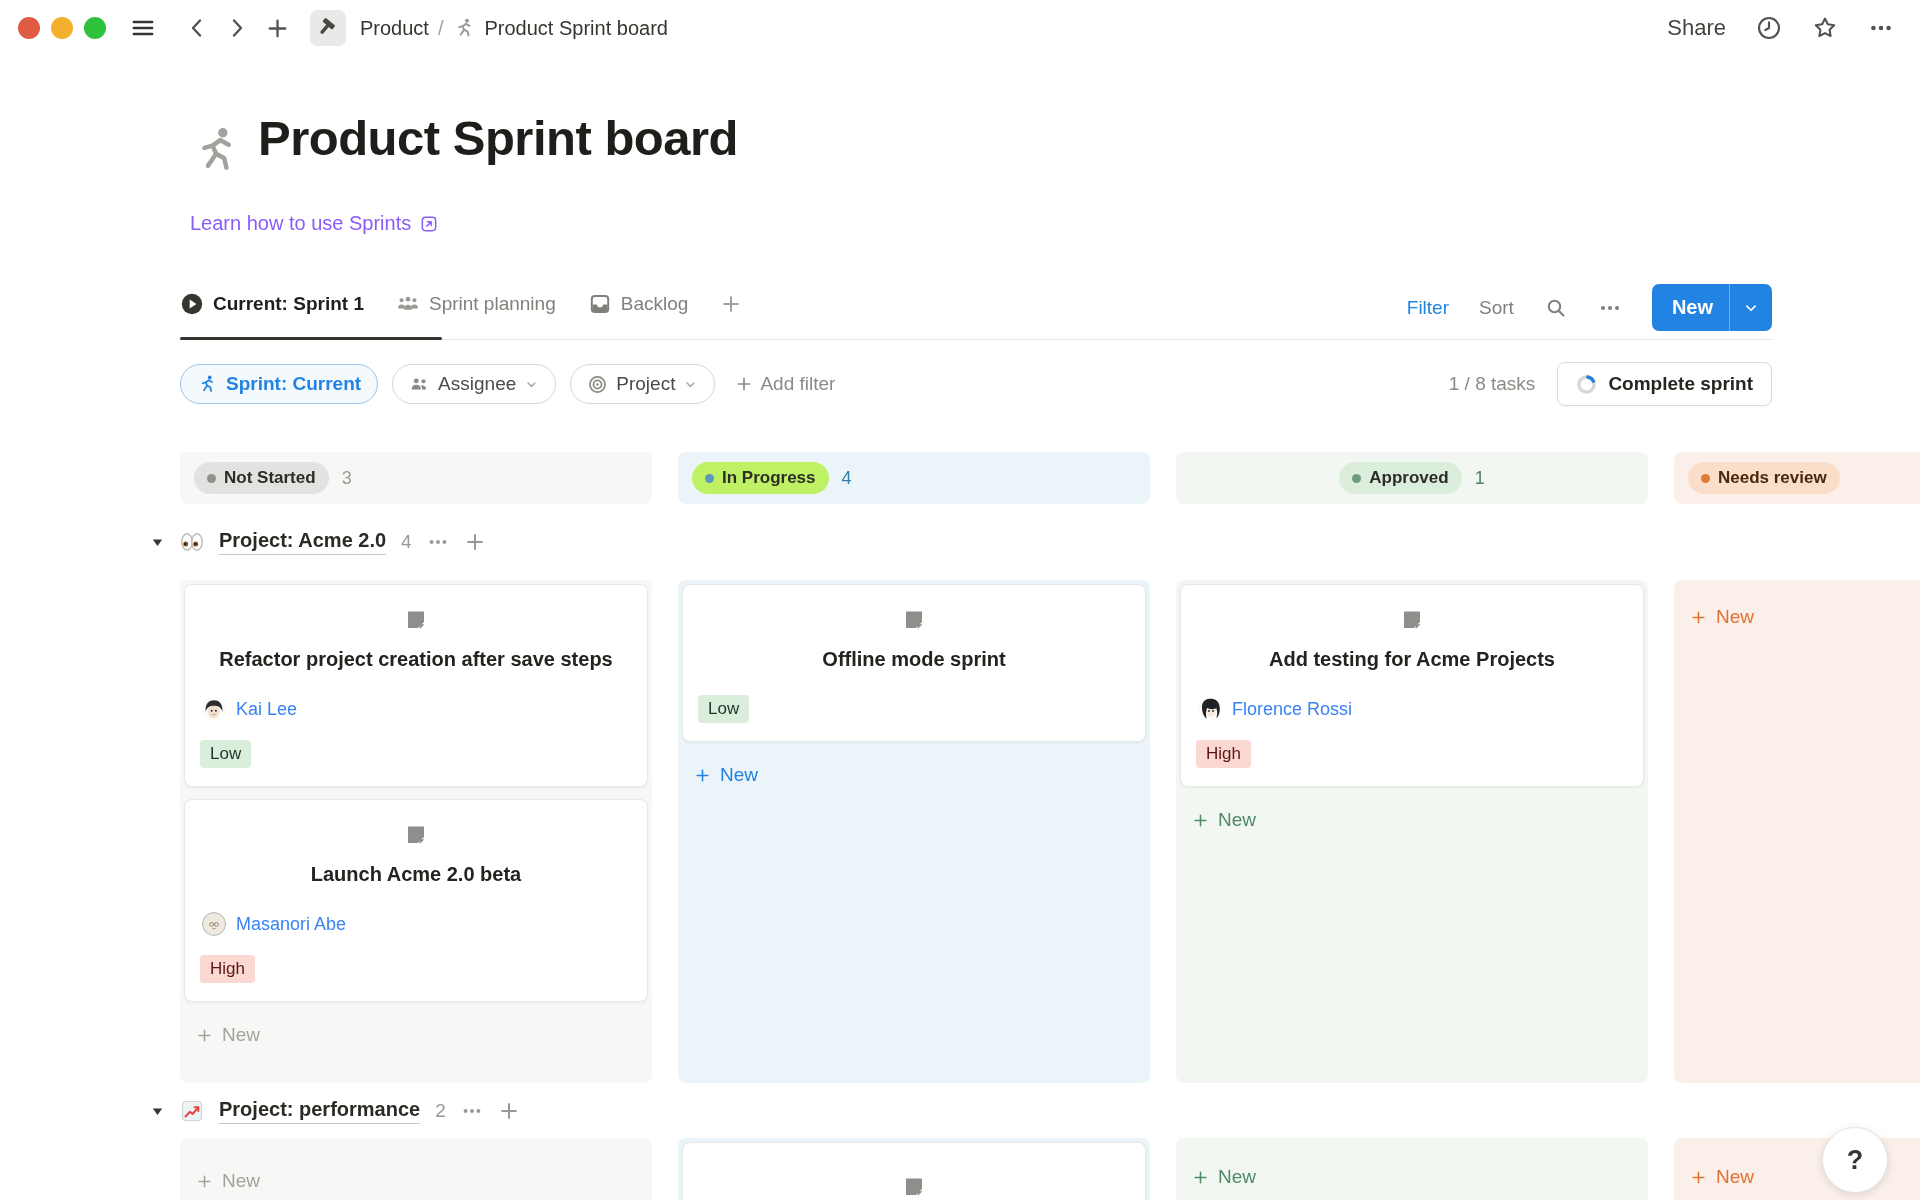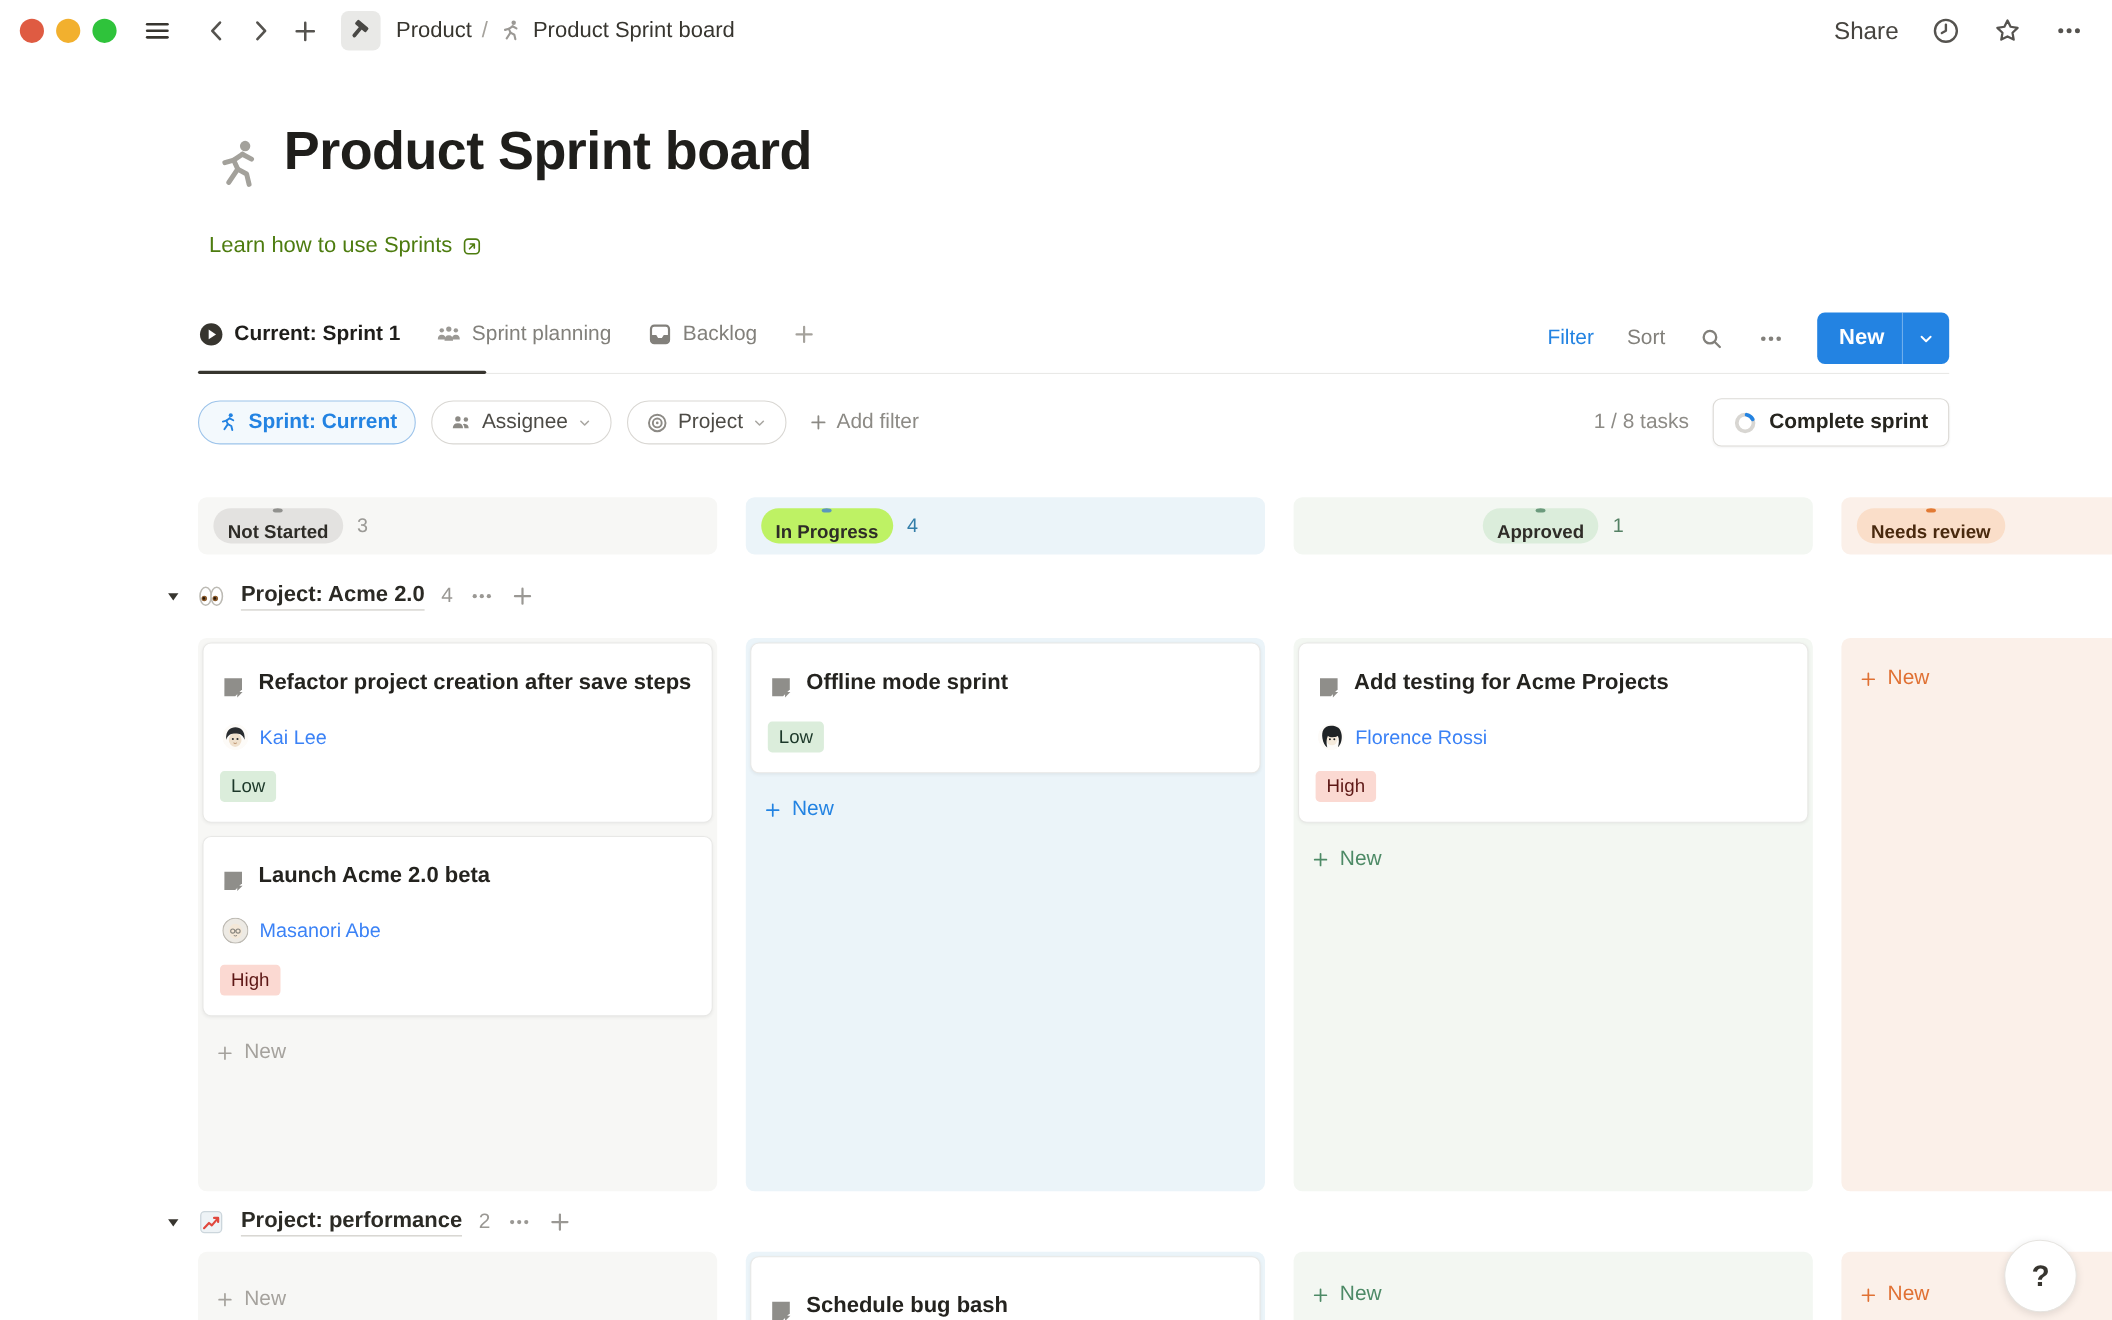--- a/index.html
+++ b/index.html
@@ -19,21 +19,21 @@
   .hammer-box { width:36px; height:36px; border-radius:7px; background:#e9e9e7; display:flex; align-items:center; justify-content:center; color:#494845; margin-left:6px; }
   .crumb { font-size:20px; color:#37352f; display:flex; align-items:center; gap:9px; }
   .crumb .sep { color:#a5a29c; }
   .crumb .runner { color:#9b9995; }
   .tb-right { display:flex; align-items:center; gap:30px; color:#46443f; }
   .share { font-size:22px; cursor:pointer; }
 
   
   .page-icon { position:absolute; left:190px; top:124px; width:54px; height:54px; color:#a3a19b; }
   h1.title { position:absolute; left:258px; top:110px; font-size:49px; font-weight:700; color:#1f1e1b; letter-spacing:-0.5px; }
-  .subtitle { position:absolute; left:190px; top:212px; font-size:20px; color:#4d7c0f; display:flex; align-items:center; gap:8px; cursor:pointer; }
+  .subtitle { position:absolute; left:190px; top:212px; font-size:20px; color:#8b5cf6; display:flex; align-items:center; gap:8px; cursor:pointer; }
 
   
   .tabs-divider { position:absolute; left:180px; top:339px; width:1592px; height:1px; background:#e9e9e7; }
   .tab-underline { position:absolute; left:180px; top:337px; width:262px; height:3px; background:#37352f; border-radius:2px; }
   .tabs { position:absolute; left:180px; top:292px; display:flex; align-items:center; gap:32px; }
   .tab { display:flex; align-items:center; gap:9px; font-size:19px; color:#82807b; cursor:pointer; }
   .tab.active { color:#1f1e1b; font-weight:700; }
   .tab .ticon { width:24px; height:24px; }
   .tab-plus { color:#a5a29c; }
   .view-toolbar { position:absolute; right:148px; top:284px; display:flex; align-items:center; gap:30px; }
@@ -56,21 +56,21 @@
   .add-filter { display:flex; align-items:center; gap:7px; color:#8c8a85; font-size:19px; margin-left:6px; cursor:pointer; }
   .fr-right { display:flex; align-items:center; gap:22px; }
   .task-count { color:#8d8b86; font-size:19px; }
   .complete-btn { height:44px; border-radius:8px; border:1px solid #dcdad6; background:#fff;
     display:flex; align-items:center; gap:11px; padding:0 18px; font-size:19px; font-weight:700; color:#26251f;
     box-shadow:0 1px 2px rgba(15,15,15,0.04); cursor:pointer; }
 
   
   .strip { position:absolute; top:452px; height:52px; width:472px; border-radius:8px; display:flex; align-items:center; padding:0 14px; gap:13px; }
   .strip .count { font-size:18px; }
-  .pill { height:32px; border-radius:16px; display:flex; align-items:center; gap:8px; padding:0 13px; font-size:17px; font-weight:600; color:#2e2c27;flex-direction:column; }
+  .pill { height:32px; border-radius:16px; display:flex; align-items:center; gap:8px; padding:0 13px; font-size:17px; font-weight:600; color:#2e2c27; }
   .dot { width:9px; height:9px; border-radius:50%; }
 
   .strip.c-not  { left:180px;  background:#f7f7f5; }
   .strip.c-prog { left:678px;  background:#ebf4f9; }
   .strip.c-appr { left:1176px; background:#f3f7f2;justify-content:center; }
   .strip.c-need { left:1674px; background:#fbf0e9; }
   .pill.p-not  { background:#e3e2e0; } .pill.p-not .dot{background:#91918e;}
   .pill.p-prog { background:#bef264; } .pill.p-prog .dot{background:#5b97bd;}
   .pill.p-appr { background:#dbeddb; } .pill.p-appr .dot{background:#6c9b7d;}
   .pill.p-need { background:#fadec9; color:#49290e; } .pill.p-need .dot{background:#e27a34;}
@@ -87,21 +87,21 @@
   .gcol { position:absolute; width:472px; border-radius:8px; padding:4px; }
   .g1 { top:580px; height:503px; }
   .g2 { top:1138px; height:140px; }
   .gcol.c-not  { left:180px;  background:#f7f7f5; }
   .gcol.c-prog { left:678px;  background:#ebf4f9; }
   .gcol.c-appr { left:1176px; background:#f3f7f2; }
   .gcol.c-need { left:1674px; background:#fbf0e9; }
 
   .card { background:#fff; border:1px solid #e8e8e6; border-radius:8px; box-shadow:0 1px 3px rgba(15,15,15,0.05);
     padding:19px 15px 18px 15px; margin-bottom:12px; cursor:pointer; }
-  .card .trow { display:flex; gap:11px; align-items:flex-end; }
+  .card .trow { display:flex; gap:11px; align-items:center;flex-direction:column; }
   .card .cpage { width:24px; height:24px; flex:none; margin-top:4px; }
   .card .ctitle { font-size:20px; font-weight:700; color:#24231f; line-height:33px; }
   .card .arow { display:flex; align-items:center; gap:10px; margin-top:21px; padding-left:2px; }
   .card .aname { font-size:18px; color:#3b82f6; }
   .avatar { width:24px; height:24px; border-radius:50%; overflow:hidden; flex:none; }
   .badge { display:inline-block; margin-top:19px; padding:4px 10px; border-radius:4px; font-size:17px; }
   .badge.low  { background:#dbeddb; color:#1c3829; }
   .badge.high { background:#fbd9d2; color:#5d1715; }
 
   .colnew { height:42px; display:flex; align-items:center; gap:9px; padding:0 12px; font-size:19px; border-radius:6px; cursor:pointer; }

